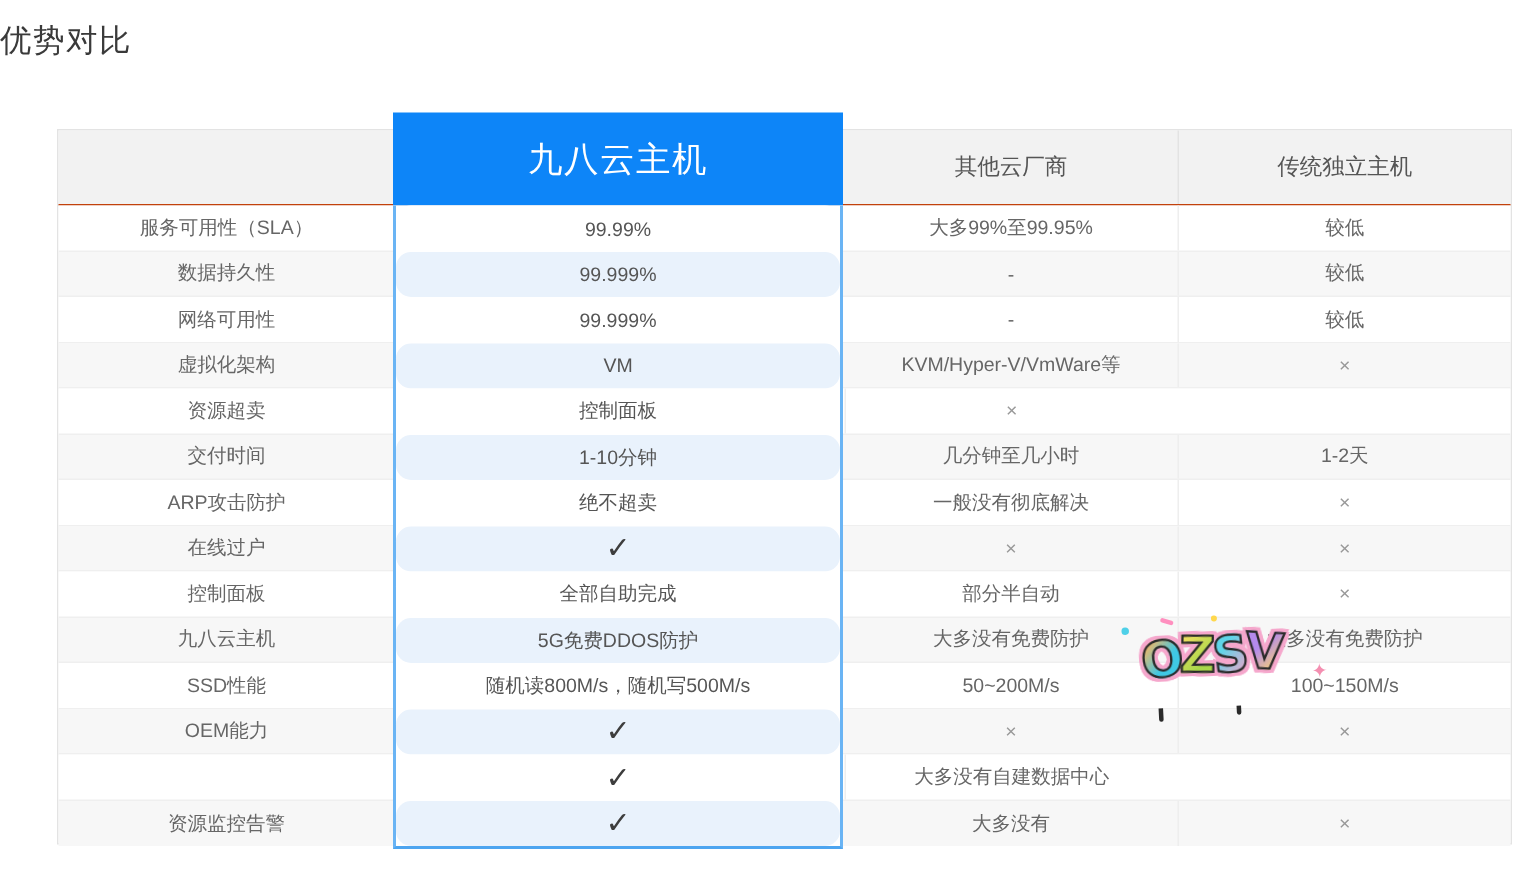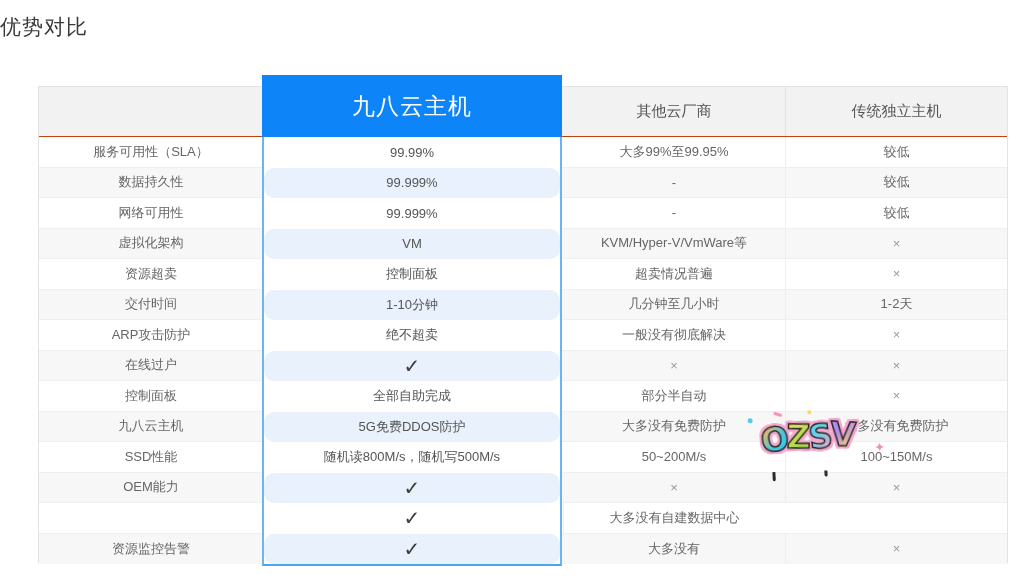--- a/index.html
+++ b/index.html
@@ -129,21 +129,20 @@
         </div>
         <div class="trow alt">
           <div class="cell c-label">虚拟化架构</div>
           <div class="cell c-spacer"></div>
           <div class="cell c-other">KVM/Hyper-V/VmWare等</div>
           <div class="cell c-trad cross">×</div>
         </div>
         <div class="trow">
           <div class="cell c-label">资源超卖</div>
           <div class="cell c-spacer"></div>
-          <div class="cell c-other">超卖情况普遍</div>
           <div class="cell c-trad cross">×</div>
         </div>
         <div class="trow alt">
           <div class="cell c-label">交付时间</div>
           <div class="cell c-spacer"></div>
           <div class="cell c-other">几分钟至几小时</div>
           <div class="cell c-trad">1-2天</div>
         </div>
         <div class="trow">
           <div class="cell c-label">ARP攻击防护</div>

